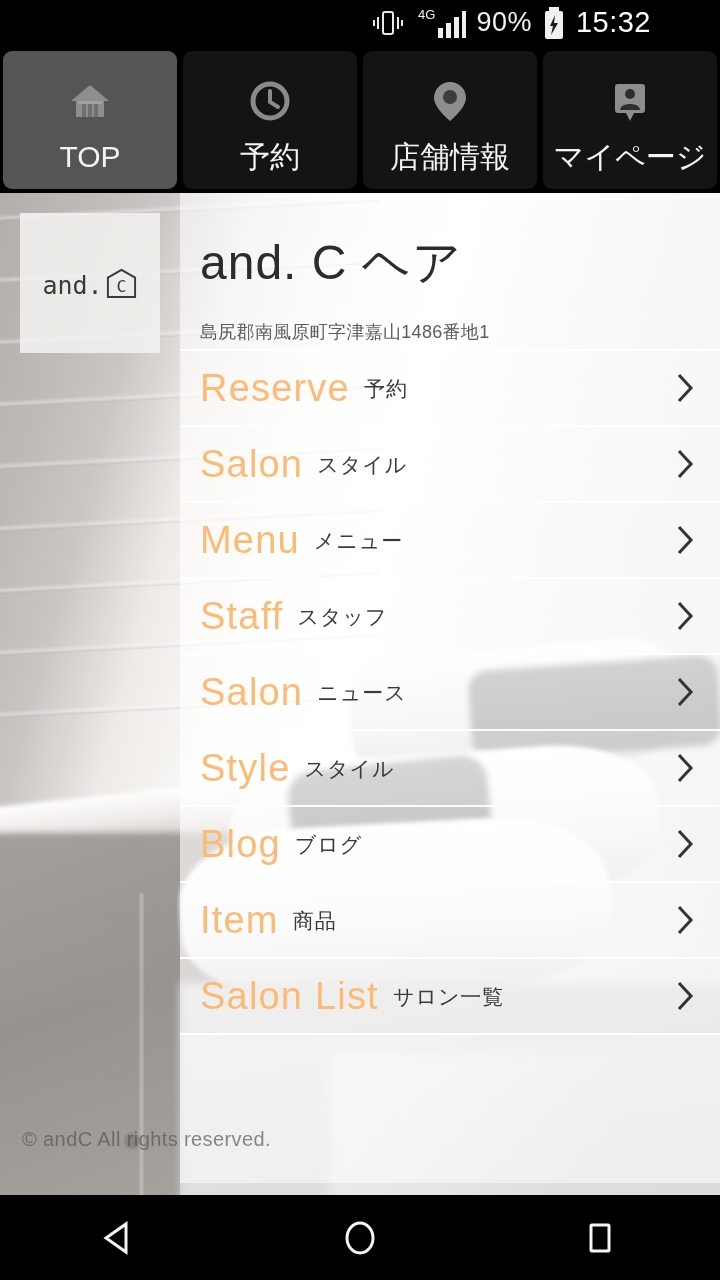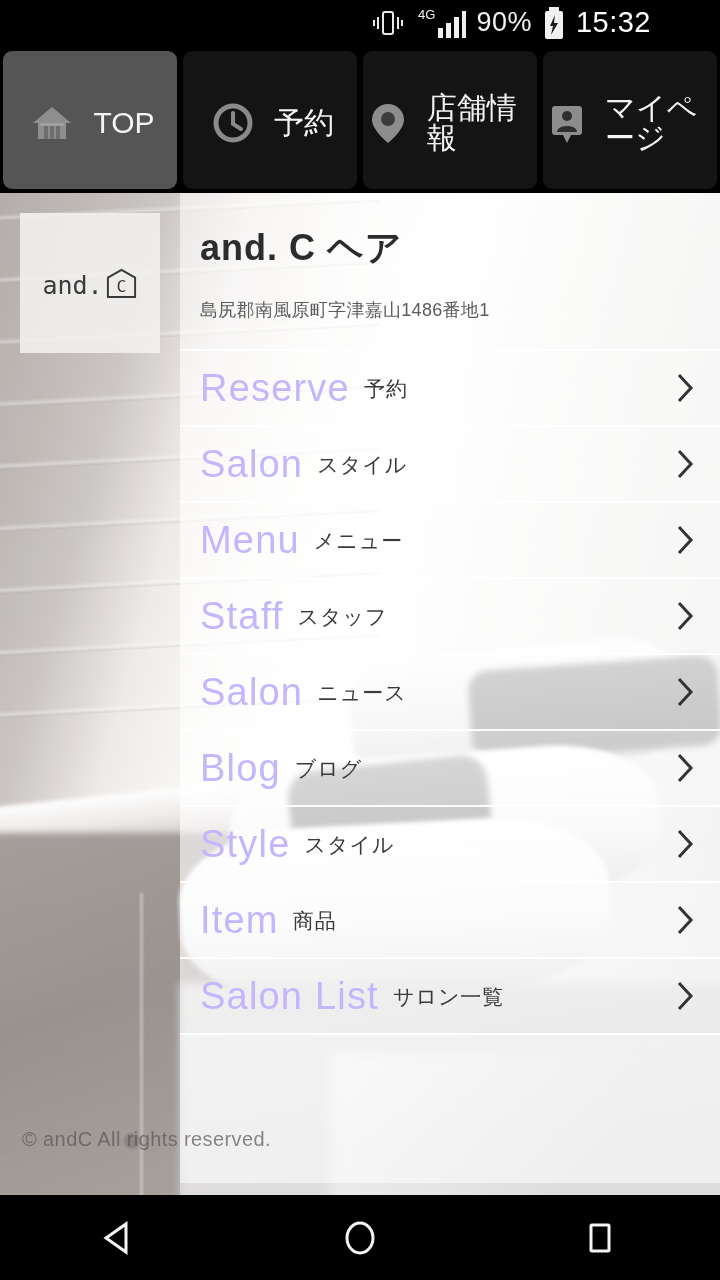--- a/index.html
+++ b/index.html
@@ -21,21 +21,21 @@
   .sb-text{ color:#f2f2f2; font-size:27px; letter-spacing:.5px; }
   .sb-clock{ color:#ffffff; font-size:29px; letter-spacing:.5px; }
 
   
   .tabbar{
     position:absolute; top:45px; left:0; width:720px; height:148px;
     background:#000; display:flex; padding:6px 3px 4px 3px; gap:6px;
   }
   .tab{
     flex:1; border-radius:9px; background:#141414;
-    display:flex; flex-direction:row; align-items:center;
+    display:flex; flex-direction:column; align-items:center;
     justify-content:center; gap:14px; padding-top:6px;
     position:relative;
   }
   .tab.active{ background:#555555; }
   .tab-label{ color:#f4f4f4; font-size:30px; line-height:1; }
   .tab-icon{ width:54px; height:54px; display:flex; align-items:center; justify-content:center; }
   .tab-icon svg{ width:48px; height:48px; display:block; }
 
   
   .bg{
@@ -123,22 +123,23 @@
   
   .panel{
     position:absolute; top:193px; left:180px; width:540px; height:1002px;
     background:rgba(255,255,255,.45);
   }
   .header{
     padding:34px 0 18px 20px; height:156px;
     background:rgba(255,255,255,.22);
   }
   .salon-title{
-    font-size:36px; font-weight:bold; color:#2c2c2c; letter-spacing:1px;
+    font-size:48px; font-weight:normal; color:#2c2c2c; letter-spacing:1px;
     line-height:1.15;
+    margin-top:8px;
   }
   .salon-addr{
     margin-top:30px; font-size:18px; color:#5c5c5c; letter-spacing:.3px;
     white-space:nowrap; overflow:hidden;
   }
   
   .logo-tile{
     position:absolute; top:213px; left:20px; width:140px; height:140px;
     background:rgba(243,241,239,.88);
     display:flex; align-items:center; justify-content:center;
@@ -150,21 +151,21 @@
   
   .menu-list{ position:relative; }
   .row{
     position:relative; height:76px; display:flex; align-items:center;
     padding-left:20px; padding-right:22px;
     background:rgba(255,255,255,.40);
     border-top:2px solid rgba(255,255,255,.92);
   }
   .row:nth-child(odd){ background:rgba(255,255,255,.34); }
   .row-en{
-    font-size:38px; color:#c4b5fd; letter-spacing:1.2px; line-height:1;
+    font-size:38px; color:#fdba74; letter-spacing:1.2px; line-height:1;
     font-weight:400;
   }
   .row-ja{
     font-size:21px; color:#3a3a3a; margin-left:14px; line-height:1;
     letter-spacing:1px;
   }
   .row-chevron{ margin-left:auto; width:26px; height:36px; }
   .row-chevron svg{ width:26px; height:36px; display:block; }
 
   .panel-tail{
@@ -261,32 +262,32 @@
         <span class="row-en">Salon</span>
         <span class="row-ja">ニュース</span>
         <span class="row-chevron">
           <svg viewBox="0 0 26 36">
               <polyline points="7,5 19,18 7,31" fill="none" stroke="#333" stroke-width="3"></polyline>
             </svg>
         </span>
       </div>
 
       <div class="row">
+        <span class="row-en">Style</span>
+        <span class="row-ja">スタイル</span>
+        <span class="row-chevron">
+          <svg viewBox="0 0 26 36">
+              <polyline points="7,5 19,18 7,31" fill="none" stroke="#333" stroke-width="3"></polyline>
+            </svg>
+        </span>
+      </div>
+
+      <div class="row">
         <span class="row-en">Blog</span>
         <span class="row-ja">ブログ</span>
-        <span class="row-chevron">
-          <svg viewBox="0 0 26 36">
-              <polyline points="7,5 19,18 7,31" fill="none" stroke="#333" stroke-width="3"></polyline>
-            </svg>
-        </span>
-      </div>
-
-      <div class="row">
-        <span class="row-en">Style</span>
-        <span class="row-ja">スタイル</span>
         <span class="row-chevron">
           <svg viewBox="0 0 26 36">
               <polyline points="7,5 19,18 7,31" fill="none" stroke="#333" stroke-width="3"></polyline>
             </svg>
         </span>
       </div>
 
       <div class="row">
         <span class="row-en">Item</span>
         <span class="row-ja">商品</span>

